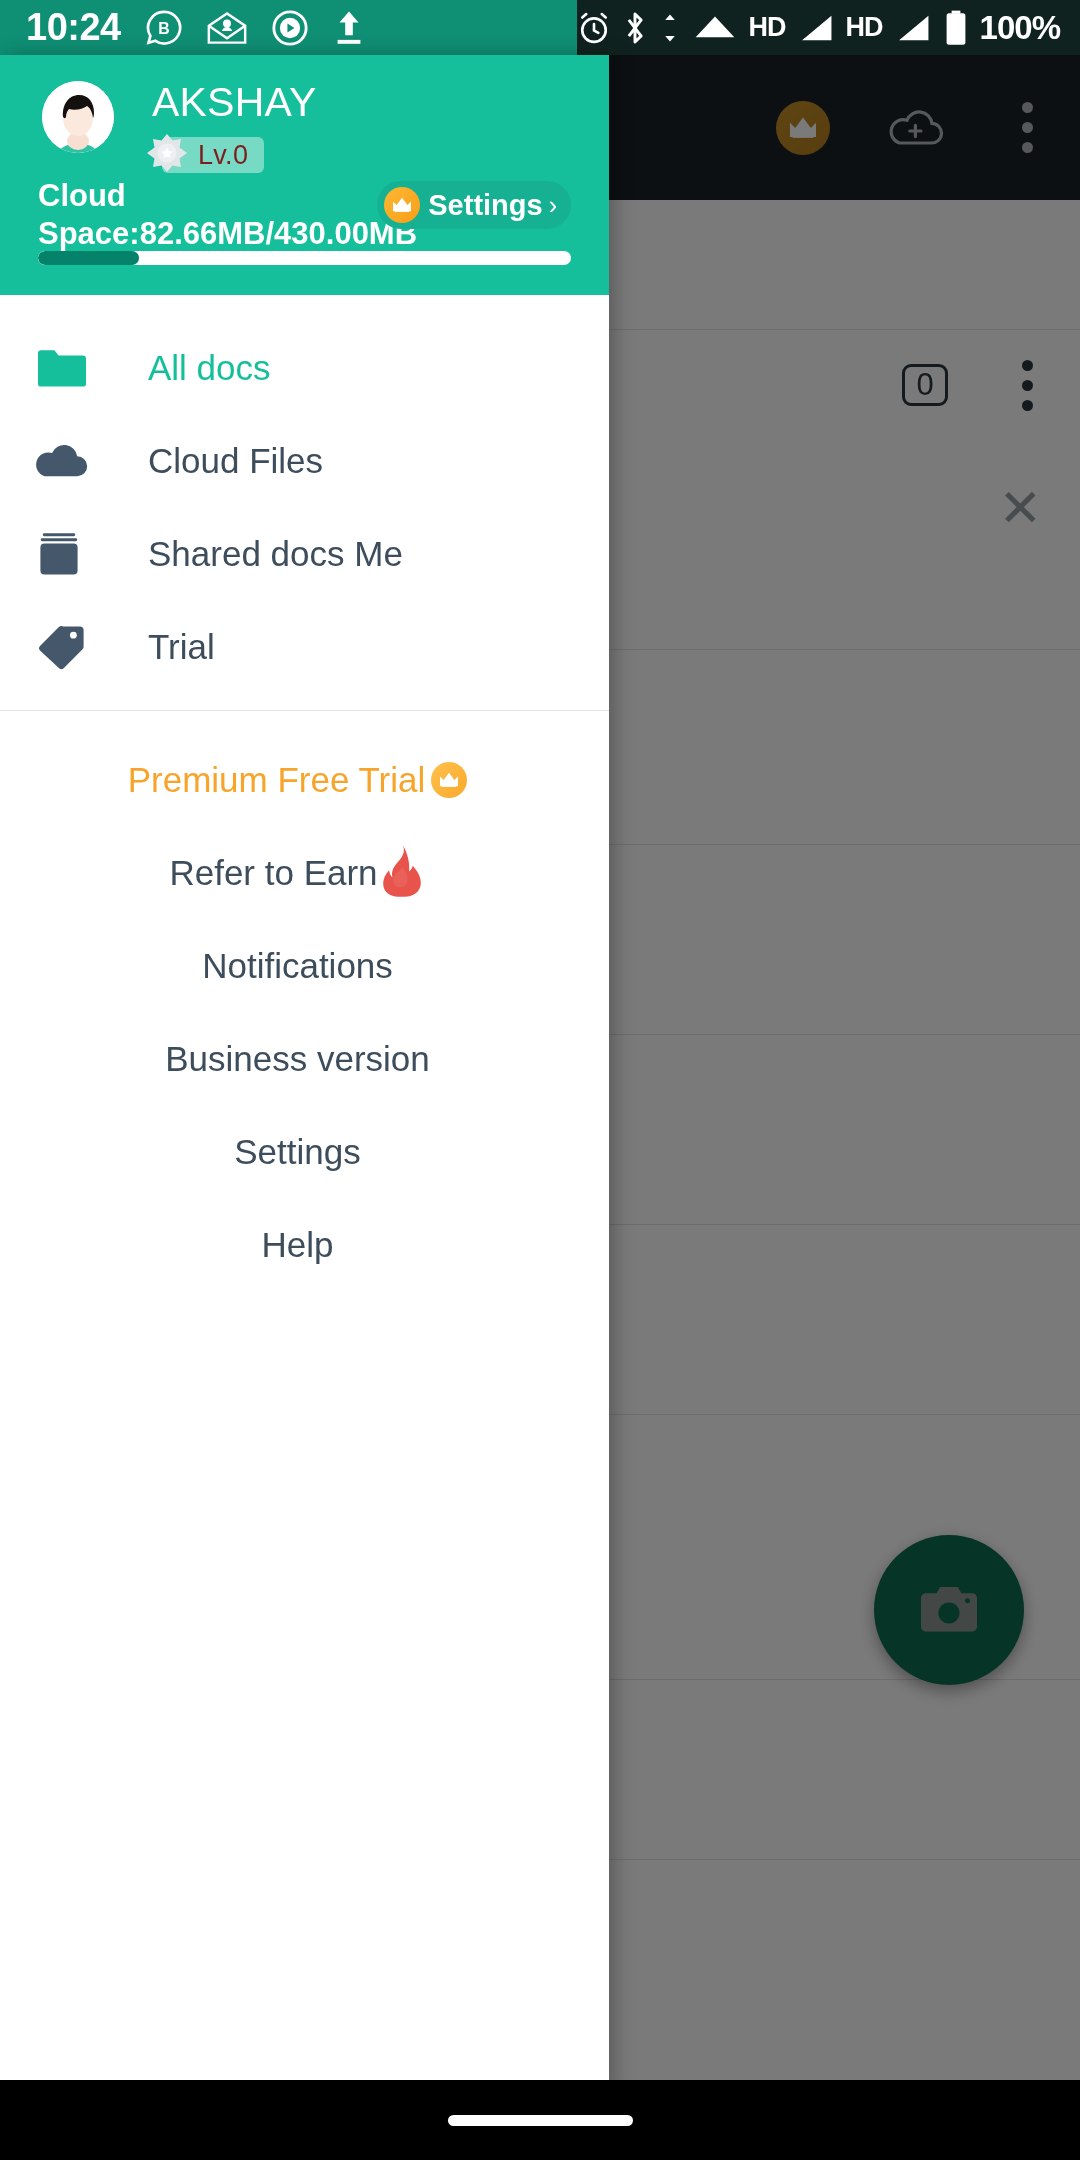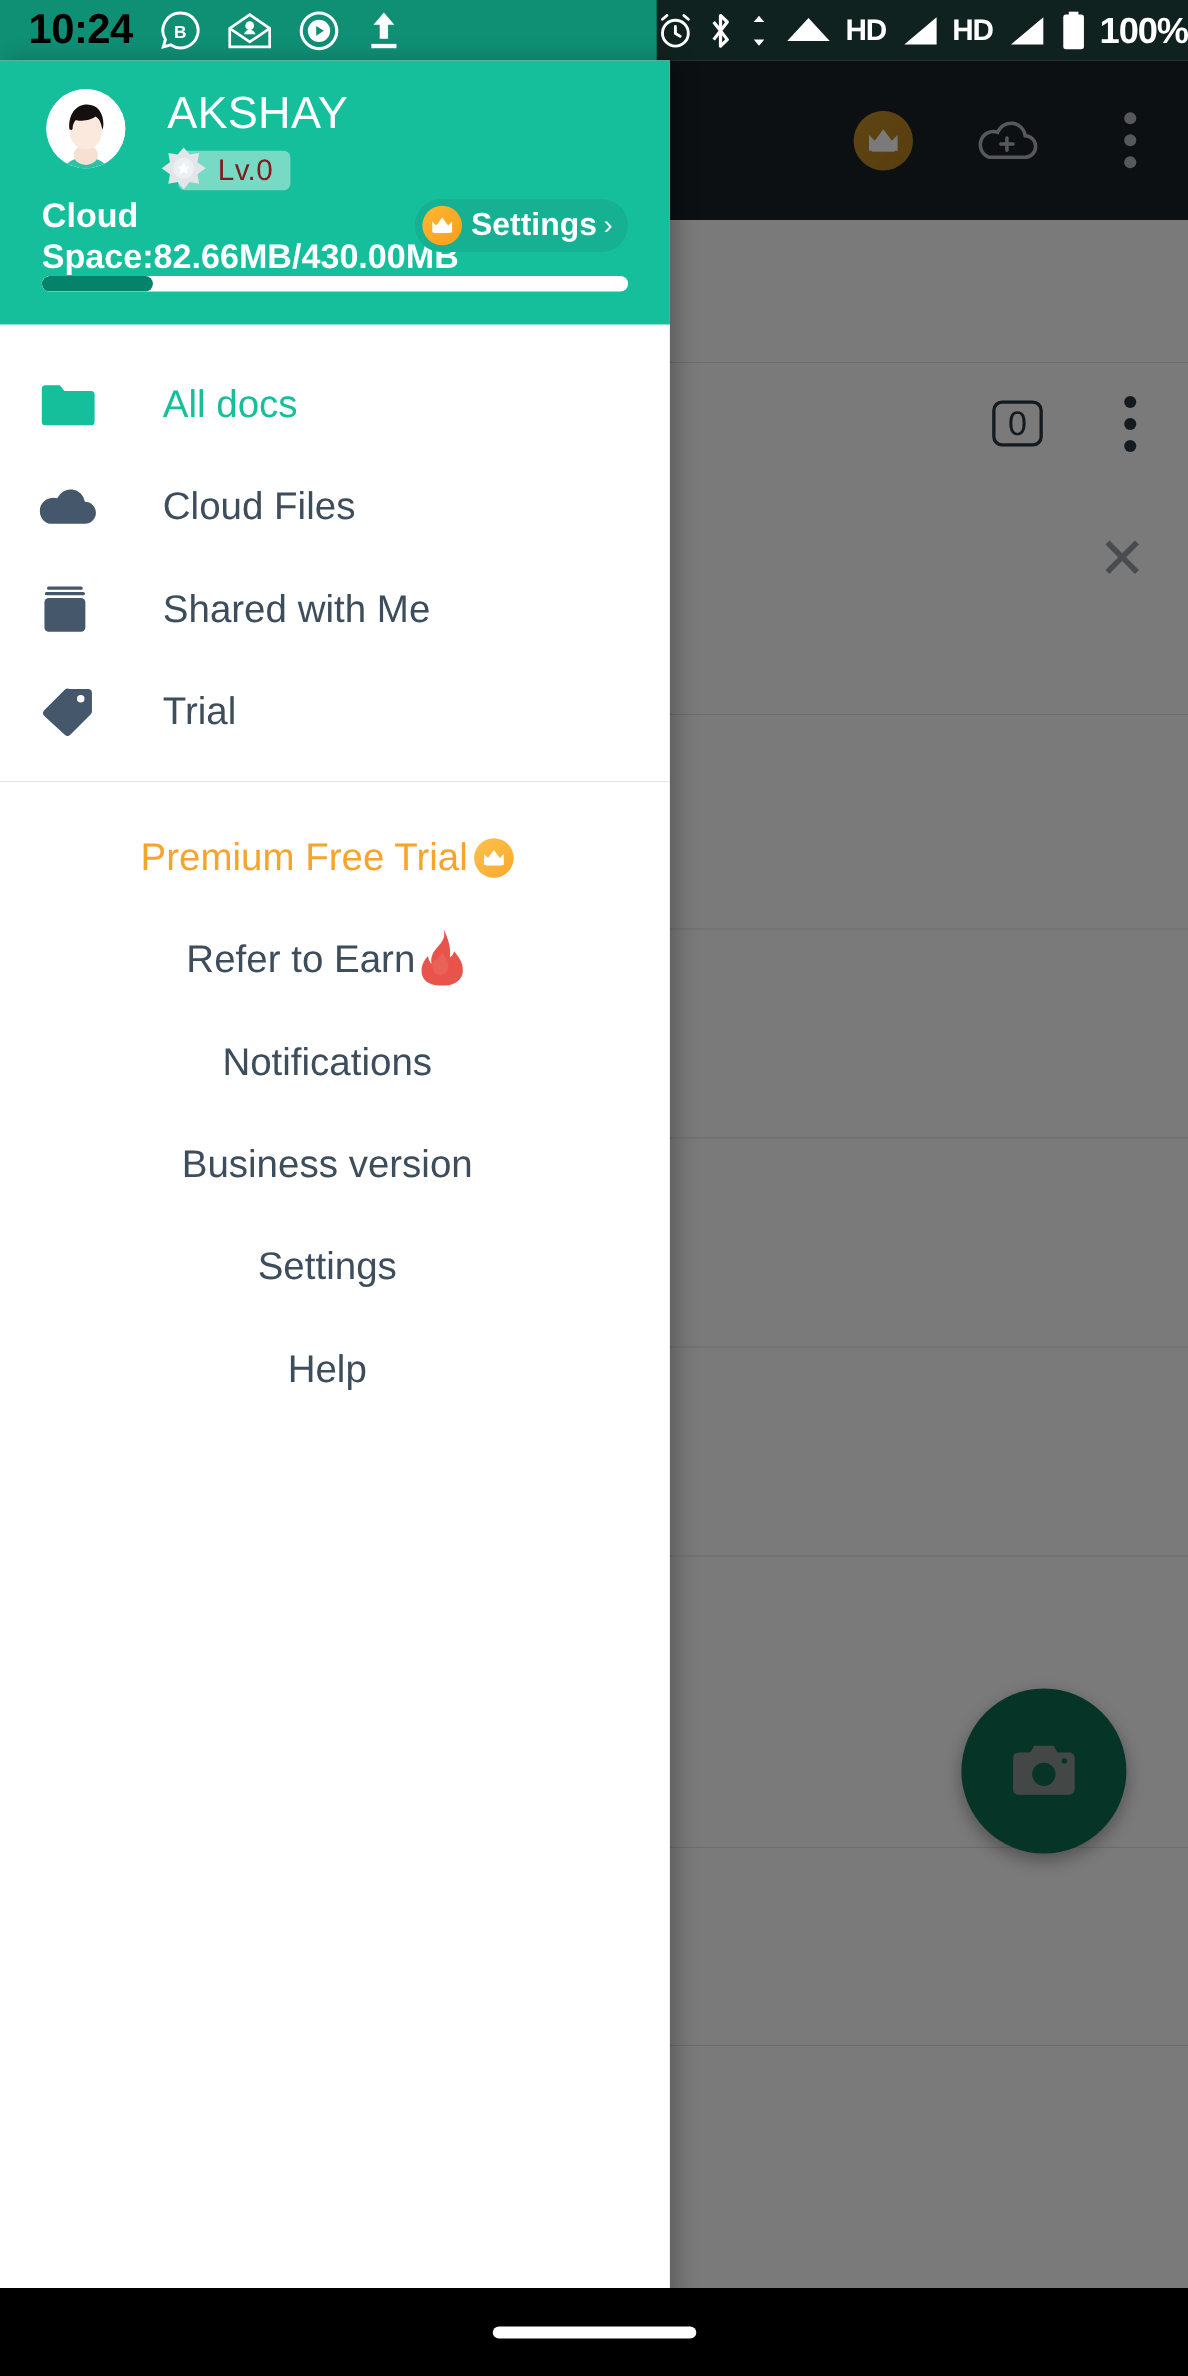--- a/index.html
+++ b/index.html
@@ -65,26 +65,26 @@
 
   
   #statusbar {
     position:absolute; left:0; top:0; width:1080px; height:55px;
     background:#10221f;
     display:flex; align-items:center; z-index:30;
   }
   .sb-left {
     height:55px; width:770px; background:#0f8f74;
     display:flex; align-items:center; gap:24px; padding-left:26px;
-    color:#000000;
+    color:#ffffff;
   }
   .sb-time { font-size:38px; font-weight:700; letter-spacing:-.5px; }
   .sb-right {
     flex:1; height:55px; display:flex; align-items:center; justify-content:flex-end;
-    gap:11px; color:#fff;
+    gap:11px; padding-right:20px; color:#fff;
   }
   .sb-hd { font-size:27px; font-weight:700; letter-spacing:-1px; }
   .sb-batt { font-size:33px; font-weight:700; letter-spacing:-1px; }
   .sb-icon { display:flex; align-items:center; }
 
   
   #drawer {
     position:absolute; left:0; top:55px; width:609px; bottom:64px;
     background:#fff; z-index:40;
     display:flex; flex-direction:column;
@@ -389,21 +389,21 @@
     </div>
 
     <div class="nav-item">
       <span class="nav-ico">
         <svg width="46" height="44" viewBox="0 0 23 22">
             <rect x="3.4" y="0.6" width="16.2" height="1.5" rx="0.7" fill="#44576b"></rect>
             <rect x="2.4" y="3.1" width="18.2" height="1.5" rx="0.7" fill="#44576b"></rect>
             <rect x="2.2" y="5.8" width="18.6" height="15.4" rx="2" fill="#44576b"></rect>
           </svg>
       </span>
-      <span class="nav-label">Shared with Me</span>
+      <span class="nav-label">Shared docs Me</span>
     </div>
 
     <div class="nav-item">
       <span class="nav-ico">
         <svg width="50" height="46" viewBox="0 0 25 23">
             <path d="M13.6 1.2H22a1.8 1.8 0 0 1 1.8 1.8v8.4a1.8 1.8 0 0 1-.53 1.27l-9.3 9.3a1.8 1.8 0 0 1-2.54 0L2.13 13.4a1.8 1.8 0 0 1 0-2.54l9.3-9.3A1.8 1.8 0 0 1 13.6 1.2z" fill="#44576b"></path>
             <circle cx="18.7" cy="5.6" r="1.7" fill="#fff"></circle>
           </svg>
       </span>
       <span class="nav-label">Trial</span>

